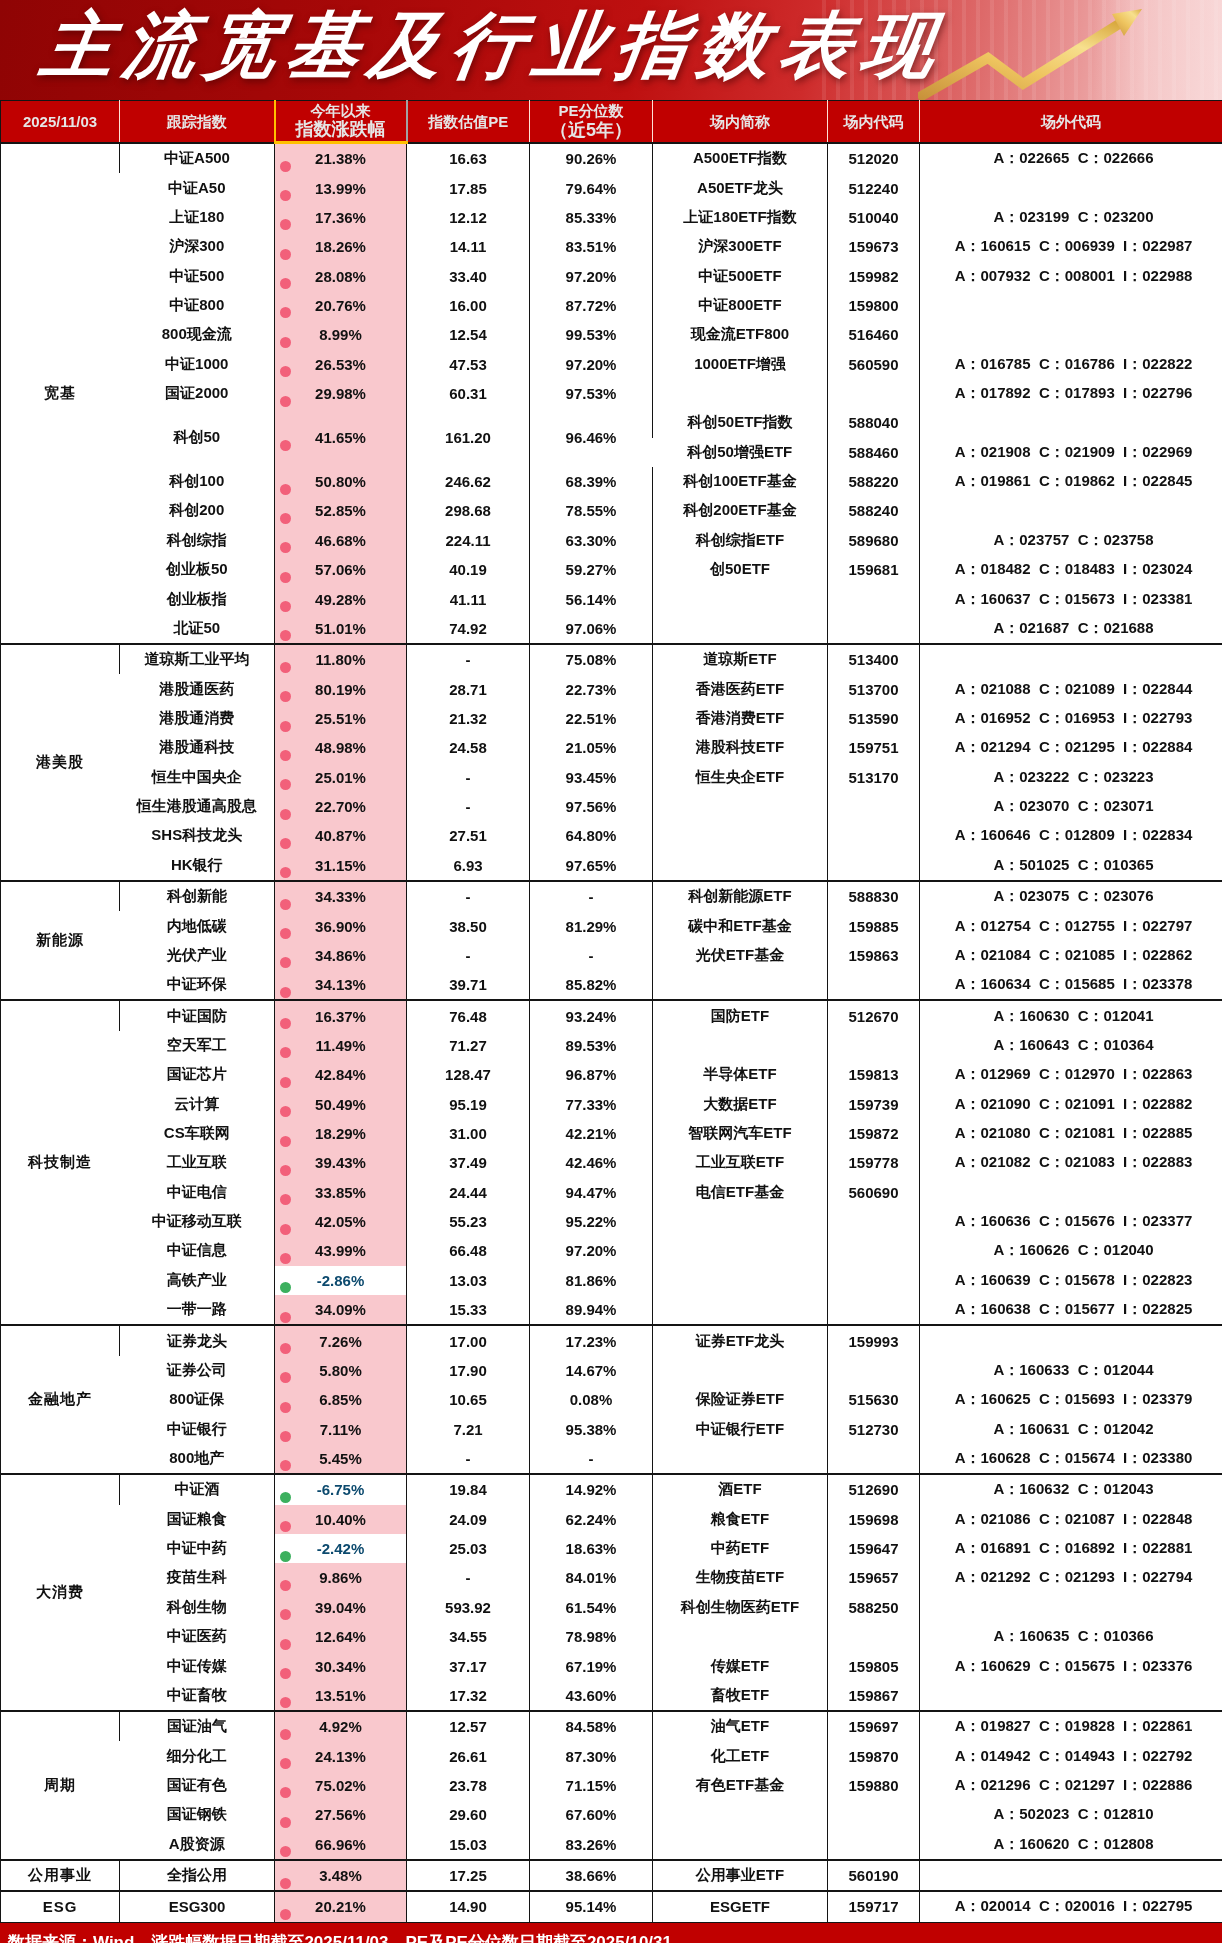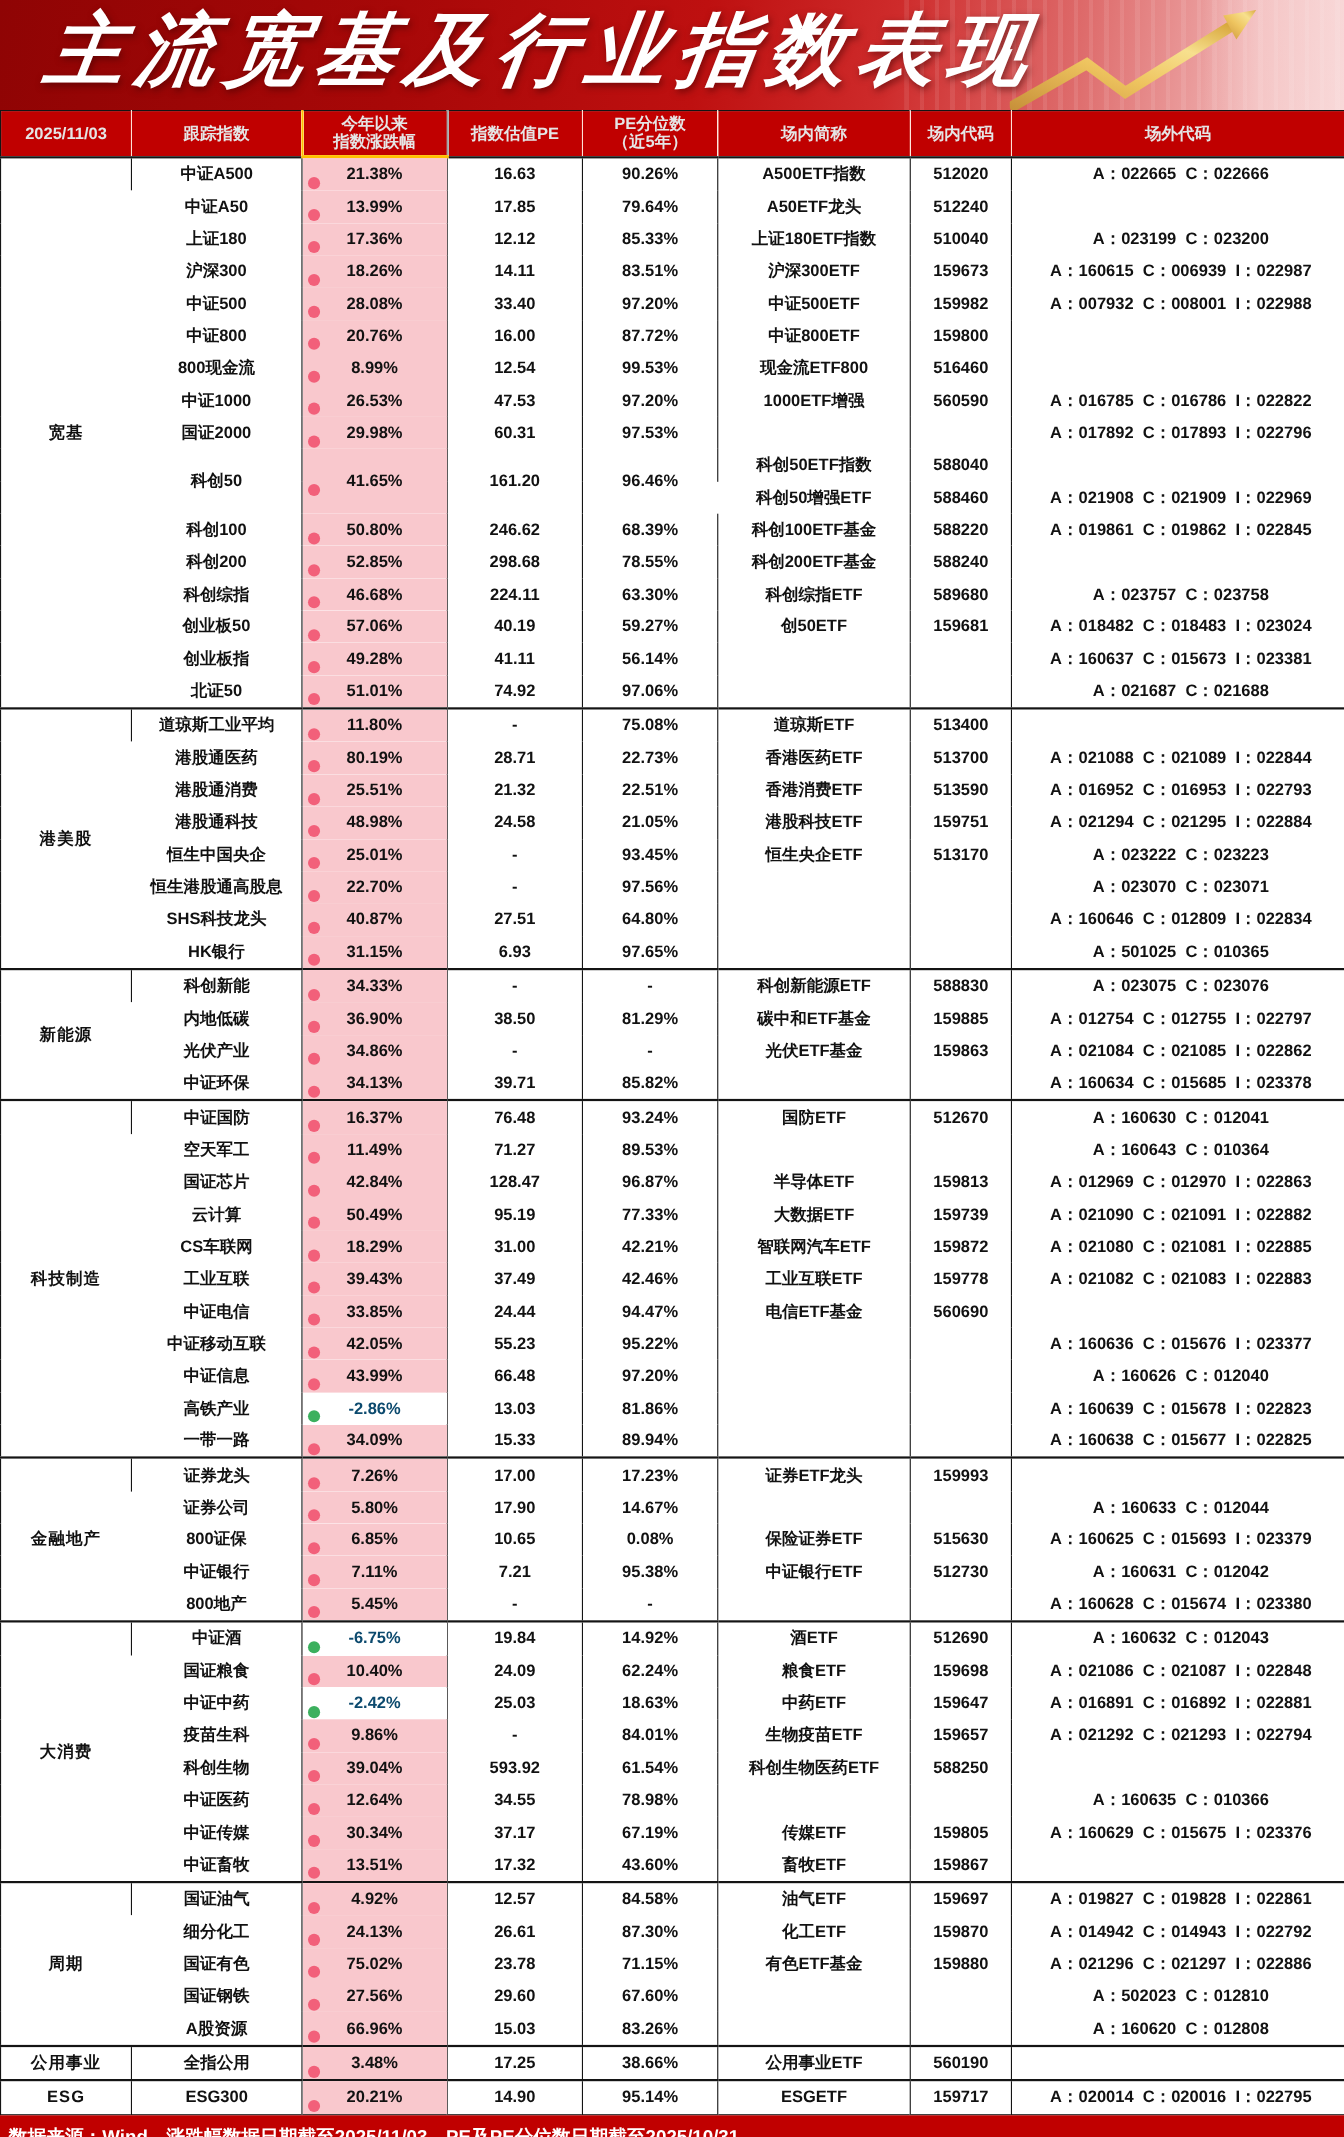--- a/index.html
+++ b/index.html
@@ -32,21 +32,21 @@
   .arrow-wrap{position:absolute;right:4px;bottom:0;width:300px;height:100px;z-index:4;}
   
   .tbl{border-collapse:collapse;table-layout:fixed;width:1222px;flex:none;}
   .tbl th,.tbl td{padding:0;overflow:hidden;}
   .tbl thead th{
     background:var(--hdr-red,#c00000);color:#e5e5e5;font-weight:bold;font-size:15px;
     height:40px;text-align:center;vertical-align:middle;line-height:1.15;
     border-left:1px solid rgba(255,215,200,.75);border-bottom:2px solid #141414;
   }
   .tbl thead th:first-child{border-left:none;}
-  .tbl thead th .sub-line{font-size:15px;font-weight:bold;}
+  .tbl thead th .sub-line{font-size:18px;font-weight:bold;}
   .tbl thead th.chg-h{
     border-left:2px solid #ffc000;border-right:2px solid #a3a3a3;border-bottom:3px solid #ffc000;
   }
   .tbl{border:1px solid #141414;}
   .tbl tbody td{
     border-left:1px solid #141414;height:29.37px;text-align:center;vertical-align:middle;
     font-size:15px;color:#111;background:#fff;
   }
   .tbl tbody td:first-child{border-left:none;}
   .tbl tbody tr.sec-first td{border-top:2px solid #141414;}

